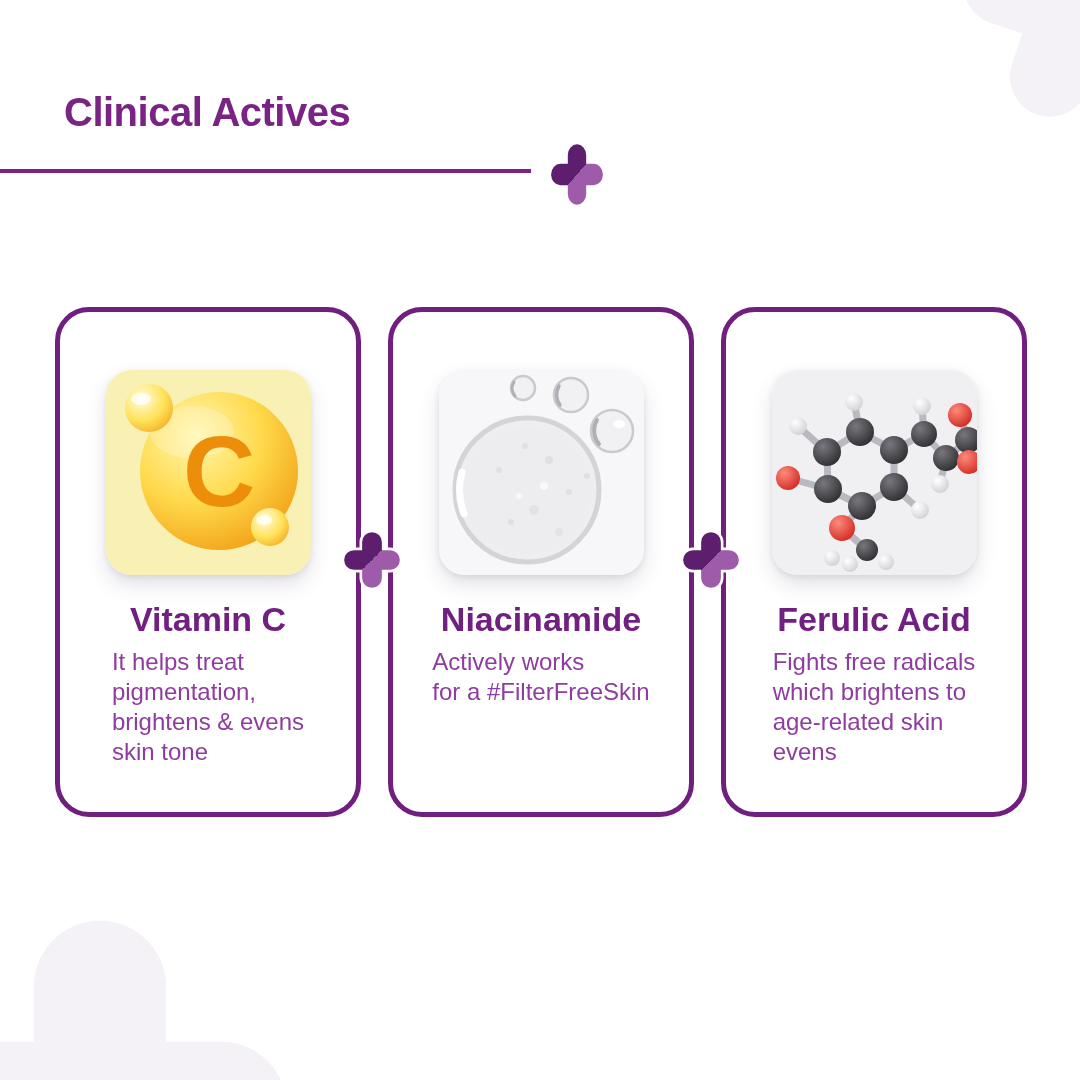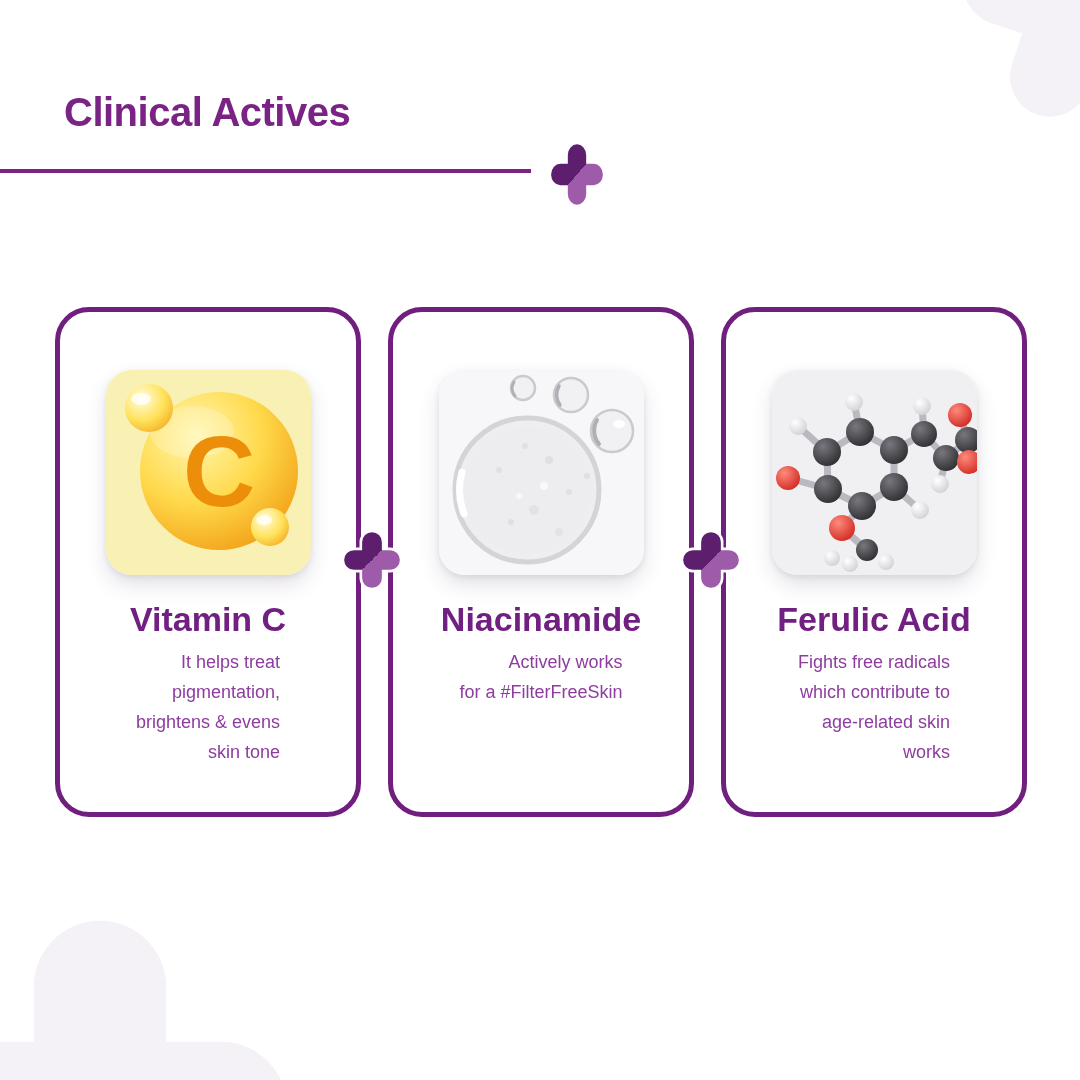--- a/index.html
+++ b/index.html
@@ -32,21 +32,21 @@
   .card-image{
     width:205px;height:205px;margin-top:58px;border-radius:26px;
     box-shadow:0 10px 20px rgba(80,60,100,.16),0 2px 6px rgba(0,0,0,.08);
   }
   .card-image svg{display:block;width:205px;height:205px;}
   .card-title{
     margin:24px 4px 0;font-size:34px;line-height:40px;font-weight:bold;
     color:var(--card-heading,#711F80);
   }
   .card-desc{
-    margin:8px 0 0;font-size:18px;line-height:30px;text-align:right;
+    margin:8px 0 0;font-size:24px;line-height:30px;text-align:left;
     color:var(--body-text,#8E3C9F);
   }
   .card-desc span{display:block;}
   
   .connector{position:absolute;top:531px;width:58px;height:58px;z-index:5;}
   .connector svg{display:block;width:100%;height:100%;}
   .connector.c1{left:343px;}
   .connector.c2{left:682px;}
 </style>
 </head>
@@ -212,23 +212,23 @@
           <circle cx="188" cy="45" r="12" fill="url(#faO)"></circle>
           <circle cx="197" cy="92" r="12" fill="url(#faO)"></circle>
           <circle cx="16" cy="108" r="12" fill="url(#faO)"></circle>
           <circle cx="70" cy="158" r="13" fill="url(#faO)"></circle>
         </g>
       </svg>
     </div>
     <h2 class="card-title">Ferulic Acid</h2>
     <p class="card-desc">
       <span>Fights free radicals</span>
-      <span>which contribute to</span>
+      <span>which brightens to</span>
       <span>age-related skin</span>
-      <span>works</span>
+      <span>evens</span>
     </p>
   </article>
 
 </main>
 
 <div class="connector c1">
   <svg viewBox="0 0 100 100">
       <use href="#crossPath" fill="url(#crossGrad)" stroke="#FFFFFF" stroke-width="9" paint-order="stroke"></use>
     </svg>
 </div>

